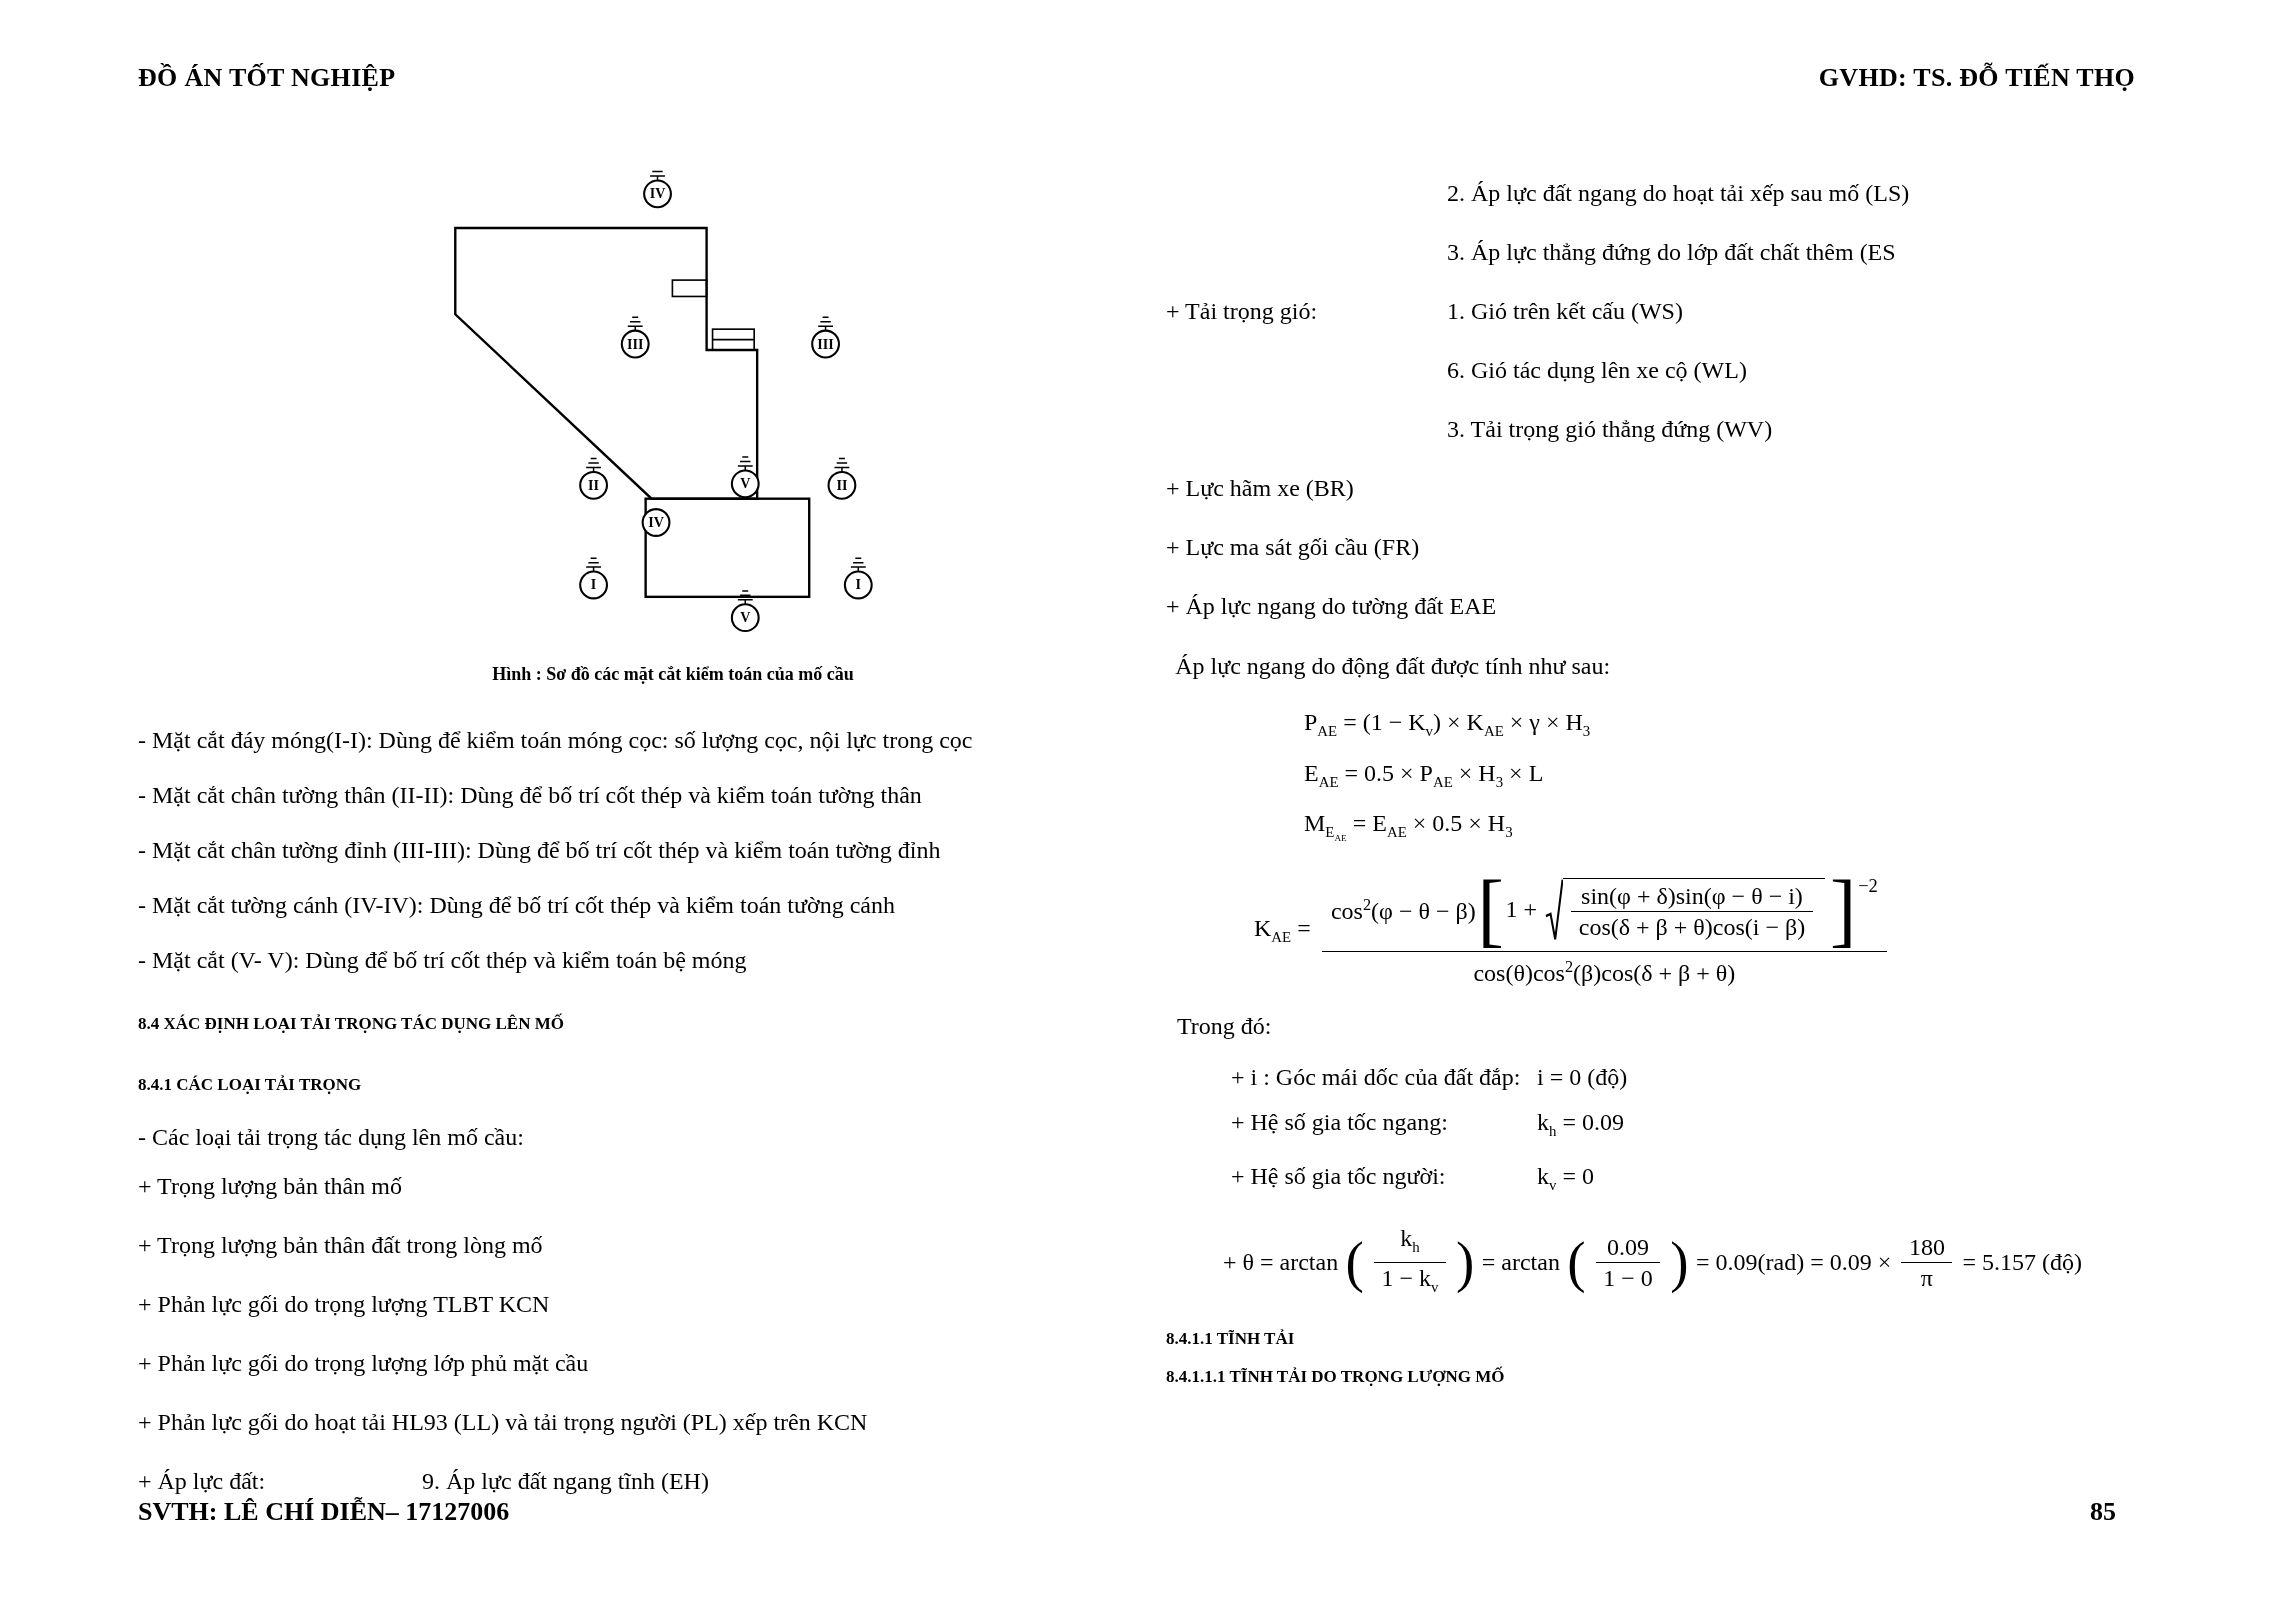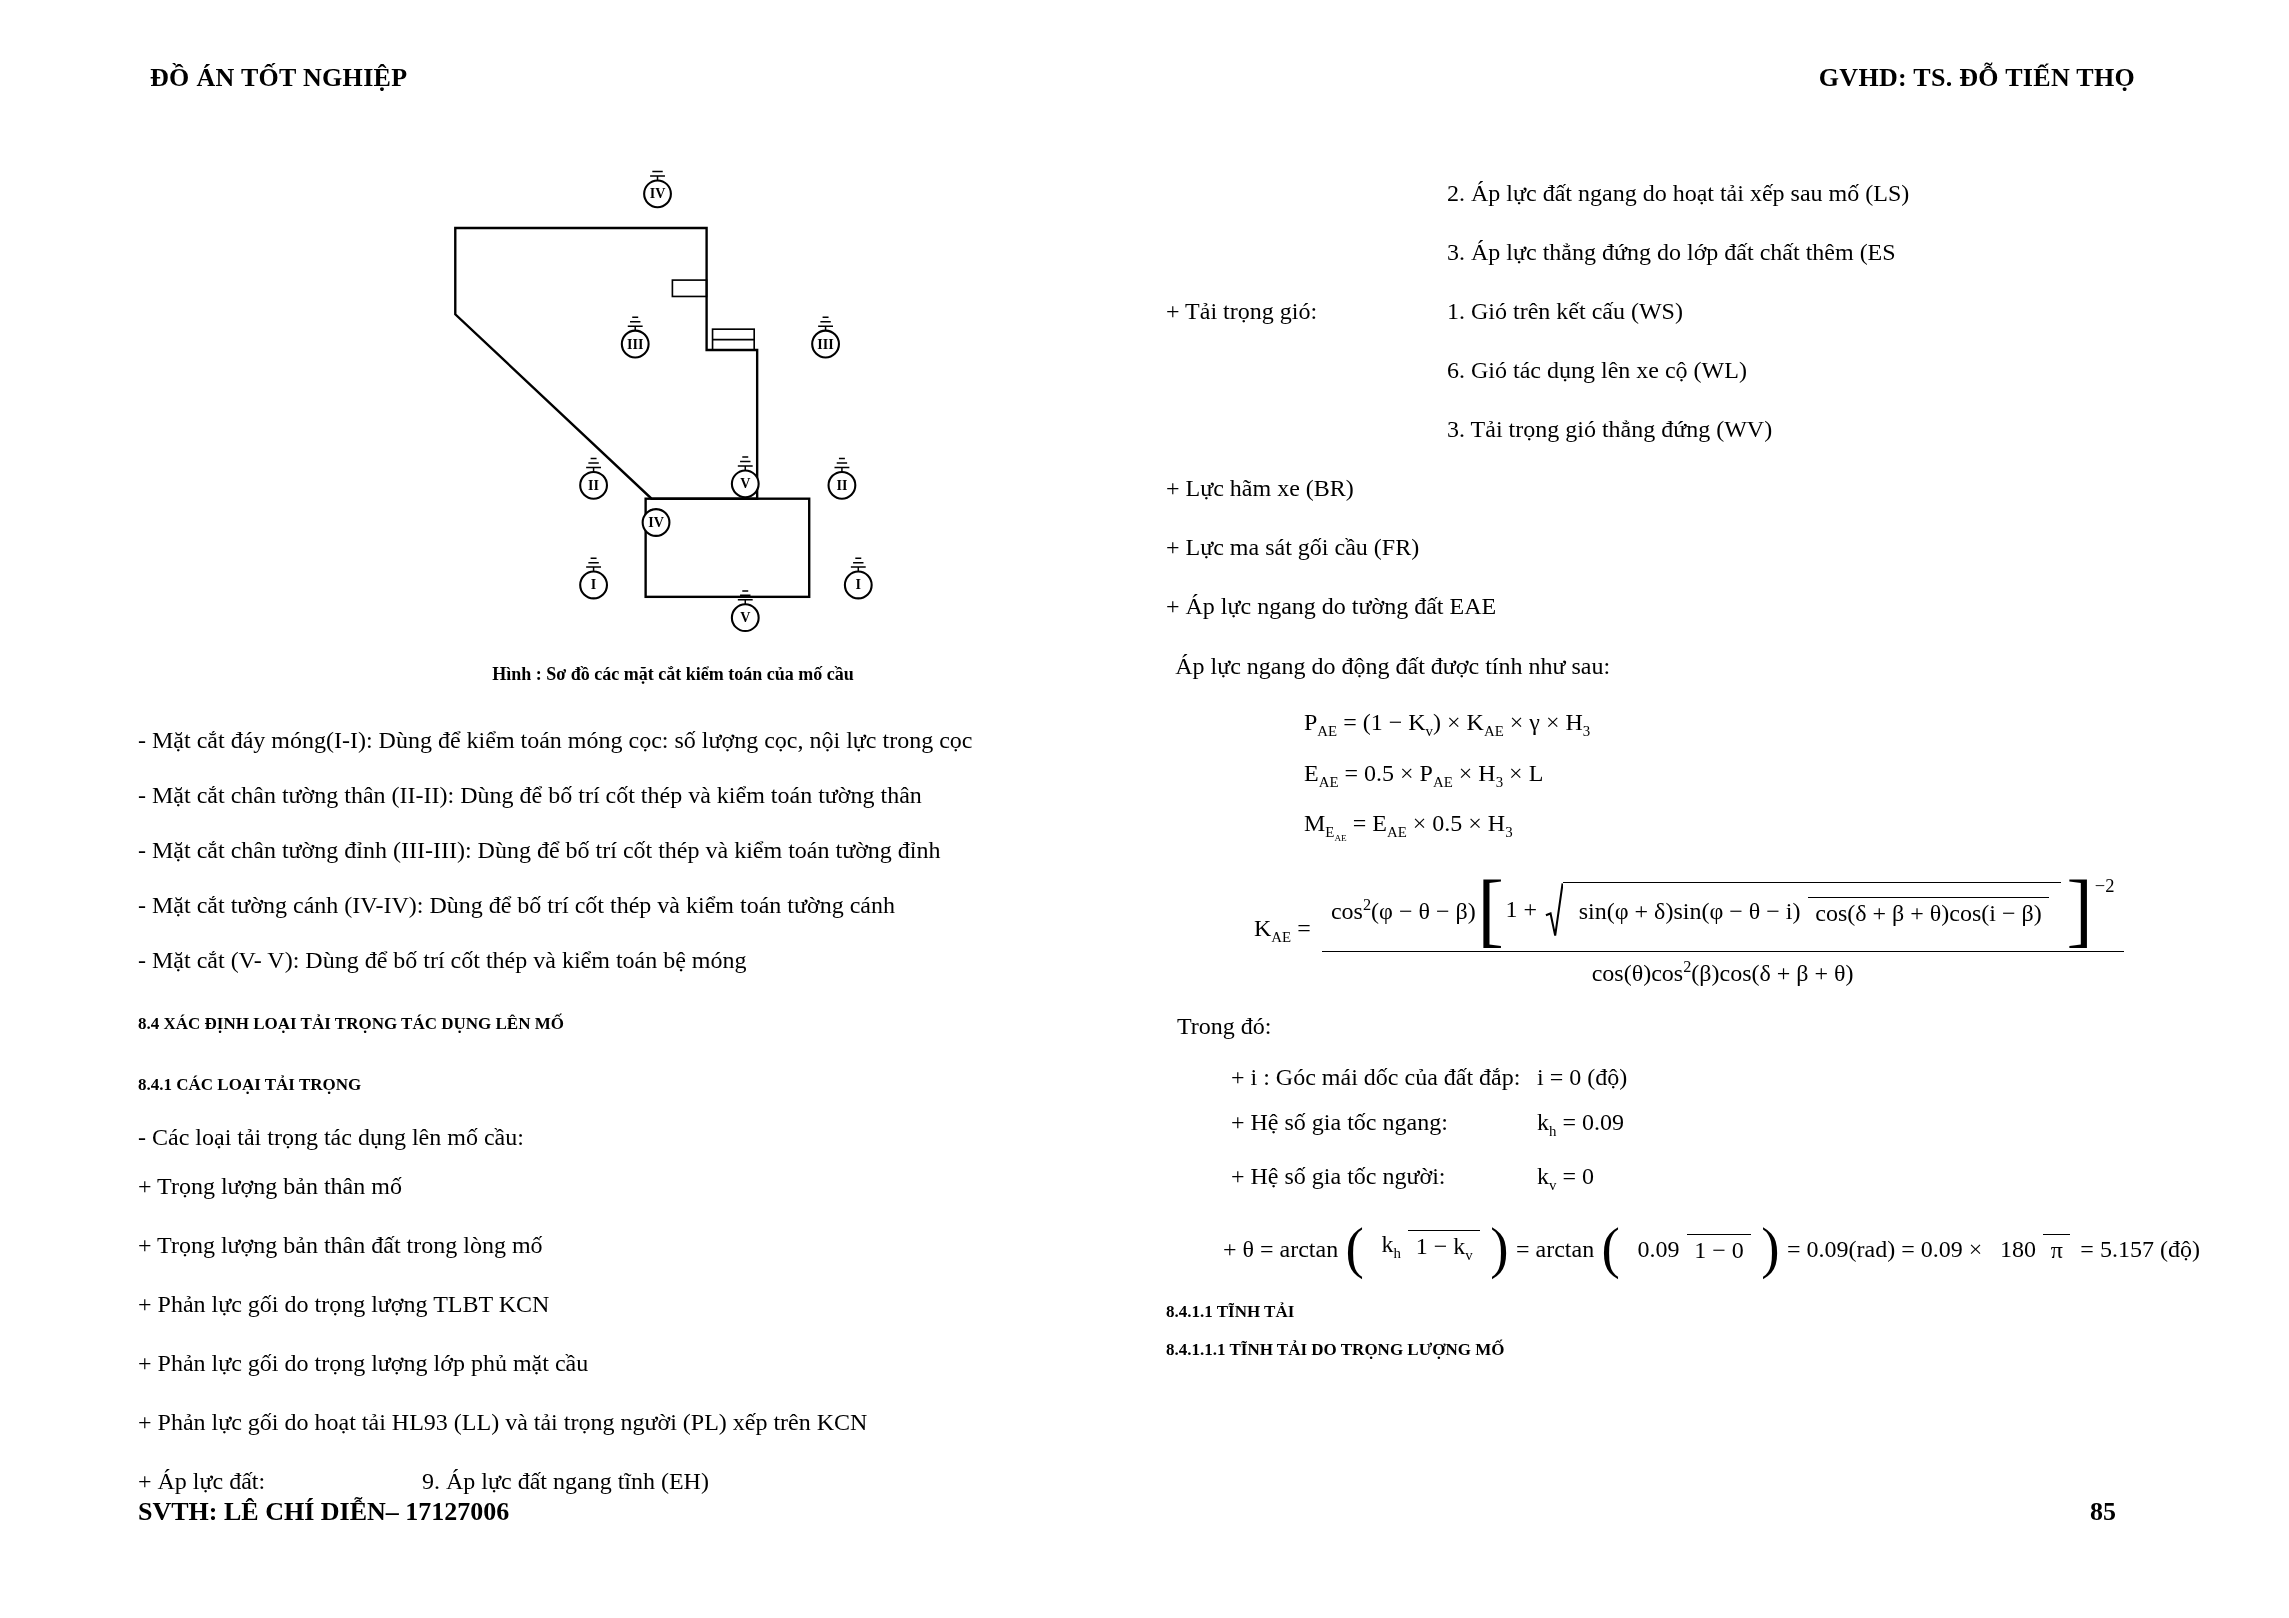--- a/index.html
+++ b/index.html
@@ -2,21 +2,21 @@
 <html style="font-size:14.8px"><head>
 <meta charset="utf-8">
 <style>
   html,body{margin:0;padding:0;}
   body{
     width:2290px;height:1619px;background:#ffffff;color:#000;
     font-family:"Liberation Serif", serif;
     position:relative;overflow:hidden;
   }
   .hdr{position:absolute;top:63px;font-weight:bold;font-size:26px;letter-spacing:0.3px;}
-  #header-left{left:150px;}
+  #header-left{left:138px;}
   #header-right{right:155px;}
   .ftr{position:absolute;top:1497px;font-weight:bold;font-size:26px;}
   #footer-left{left:138px;}
   #footer-page{right:174px;}
 
   .left-col{position:absolute;left:138px;top:155px;width:978px;font-size:24px;}
   .right-col{position:absolute;left:1166px;top:174px;width:1061px;font-size:24px;}
 
   
   .diagram-wrap{margin:13px 0 0 292px;width:461px;height:477px;}
@@ -52,21 +52,21 @@
   sup{font-size:0.68em;}
 
   .pem{margin-left:138px;margin-top:14.8px;}
   .pem .fline{display:block;line-height:42px;white-space:nowrap;}
 
   .kae-row{display:flex;align-items:center;margin-left:88px;margin-top:14.8px;gap:11px;white-space:nowrap;}
   .bigfrac{display:inline-flex;flex-direction:column;align-items:center;}
   .bf-num{display:flex;align-items:center;padding:0 9.2px 5.5px;}
   .bf-den{border-top:1.8px solid #000;padding:5.5px 9.2px 0;align-self:stretch;text-align:center;}
 
-  .frac{display:inline-flex;flex-direction:row;align-items:center;text-align:center;vertical-align:middle;margin:0 2.8px;}
+  .frac{display:inline-flex;flex-direction:column;align-items:center;text-align:center;vertical-align:middle;margin:0 2.8px;}
   .frac>.num{padding:0 7.4px 0.9px;line-height:28px;}
   .frac>.den{border-top:1.8px solid #000;padding:0.9px 7.4px 0;line-height:28px;align-self:stretch;}
 
   .sqrt{display:inline-flex;align-items:stretch;margin:0 3.7px 0 7.4px;}
   .sqrt>svg{width:18.5px;height:auto;flex:0 0 auto;}
   .sqrt-body{border-top:1.8px solid #000;padding:3.7px 9.2px 0 5.5px;display:flex;align-items:center;}
 
   .bracket{font-size:79px;line-height:0.9;font-weight:400;margin:0 1.8px;transform:scaleY(1.05);}
   .bexp{align-self:flex-start;margin-top:1.8px;font-size:18.5px;}
   .paren{font-size:55px;line-height:0.9;font-weight:400;transform:scaleY(1.02);}

